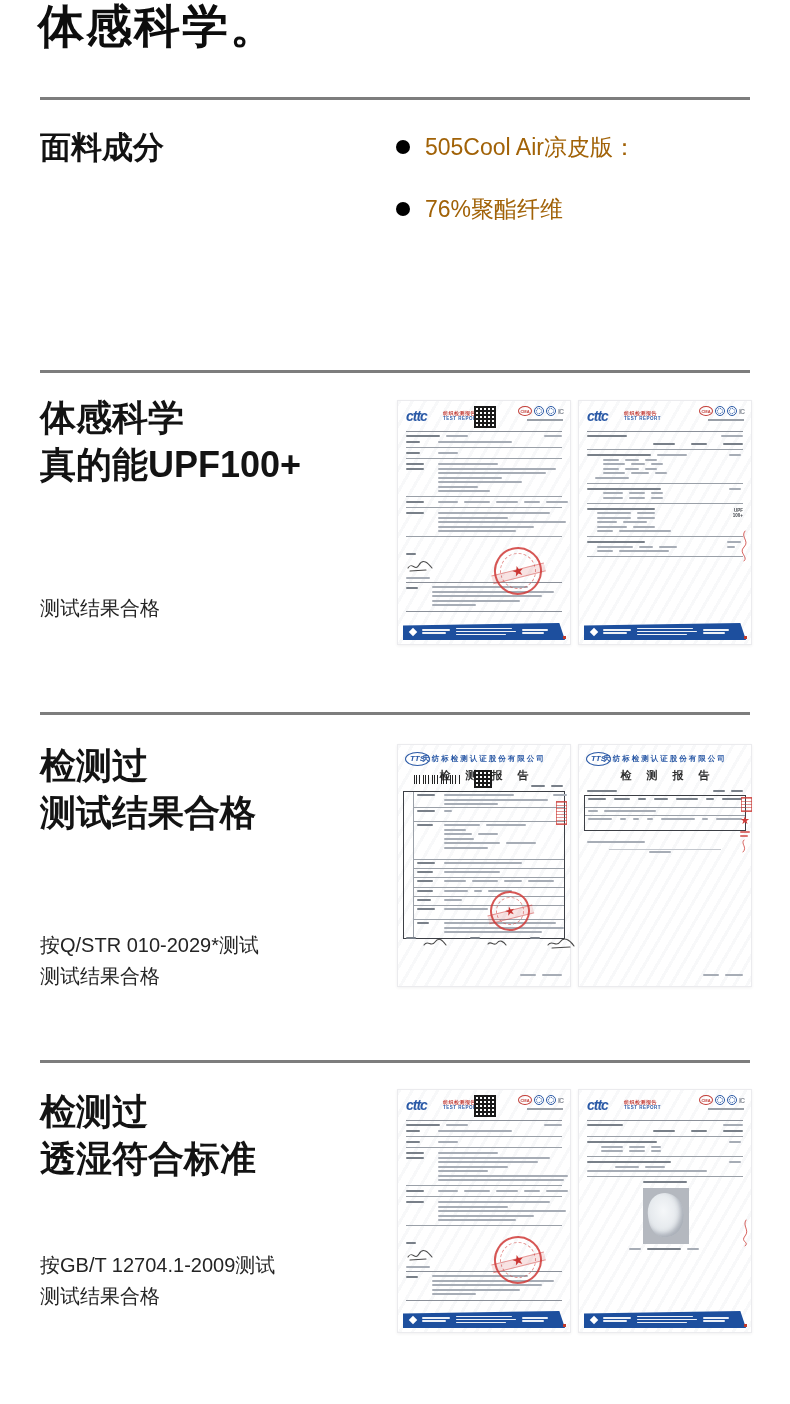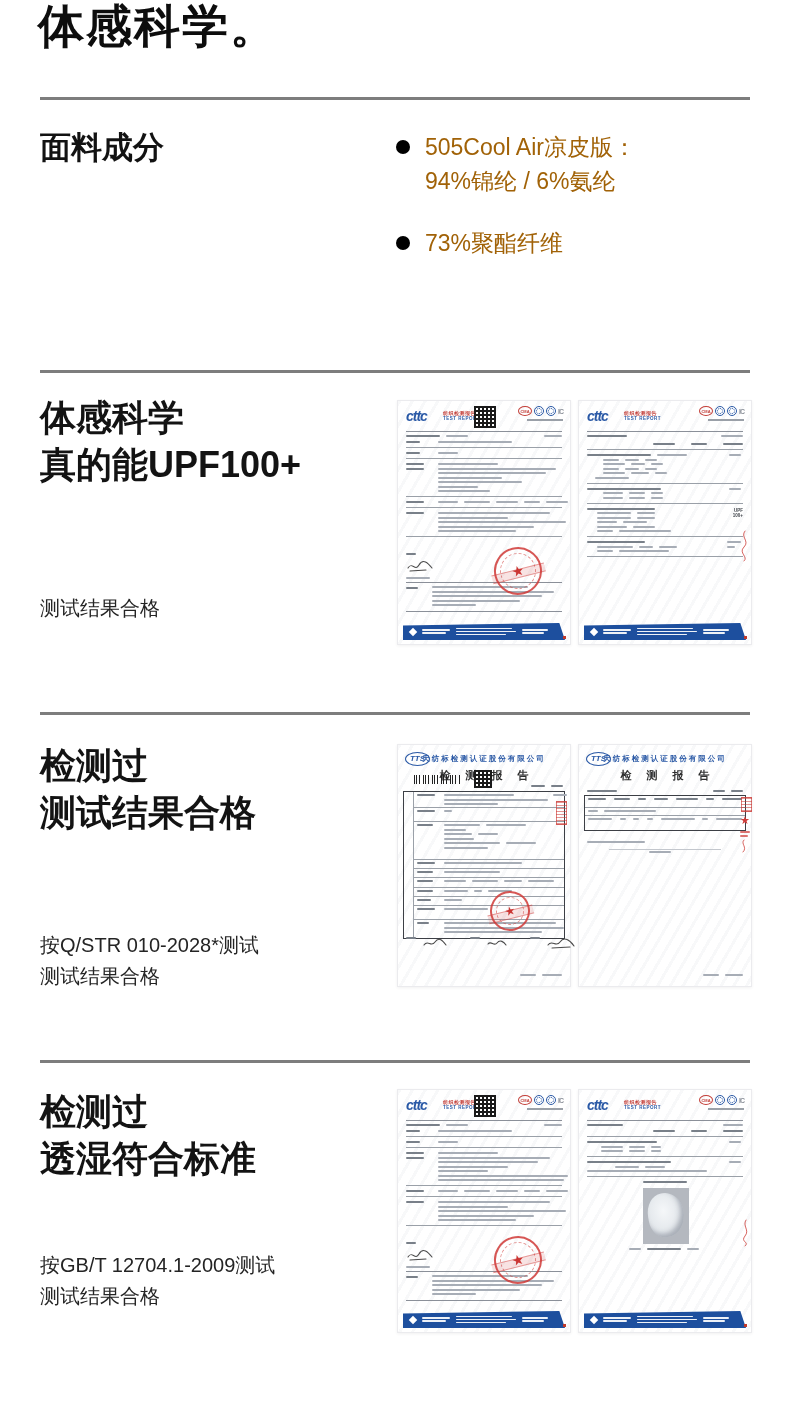--- a/index.html
+++ b/index.html
@@ -85,46 +85,45 @@
   <div class="divider" style="top:370px"></div>
   <div class="divider" style="top:712px"></div>
   <div class="divider" style="top:1060px"></div>
 
   <h2 class="fab-heading">面料成分</h2>
   <div class="bullets">
     <div class="bullet">
       <span class="bdot"></span>
       <div class="btext">
         <div>505Cool Air凉皮版：</div>
-        <div>94%锦纶 / 6%氨纶</div>
       </div>
     </div>
     <div class="bullet">
       <span class="bdot"></span>
       <div class="btext">
-        <div>73%聚酯纤维</div>
+        <div>76%聚酯纤维</div>
       </div>
     </div>
   </div>
 
   <h2 class="sec-title" style="top:394px">
     <span>体感科学</span><br>
     <span>真的能UPF100+</span>
   </h2>
   <p class="sec-note" style="top:562px">
     <br>
     <span>测试结果合格</span>
   </p>
 
   <h2 class="sec-title" style="top:742px">
     <span>检测过</span><br>
     <span>测试结果合格</span>
   </h2>
   <p class="sec-note" style="top:930px">
-    <span>按Q/STR 010-2028*测试</span><br>
+    <span>按Q/STR 010-2029*测试</span><br>
     <span>测试结果合格</span>
   </p>
 
   <h2 class="sec-title" style="top:1088px">
     <span>检测过</span><br>
     <span>透湿符合标准</span>
   </h2>
   <p class="sec-note" style="top:1250px">
     <span>按GB/T 12704.1-2009测试</span><br>
     <span>测试结果合格</span>

